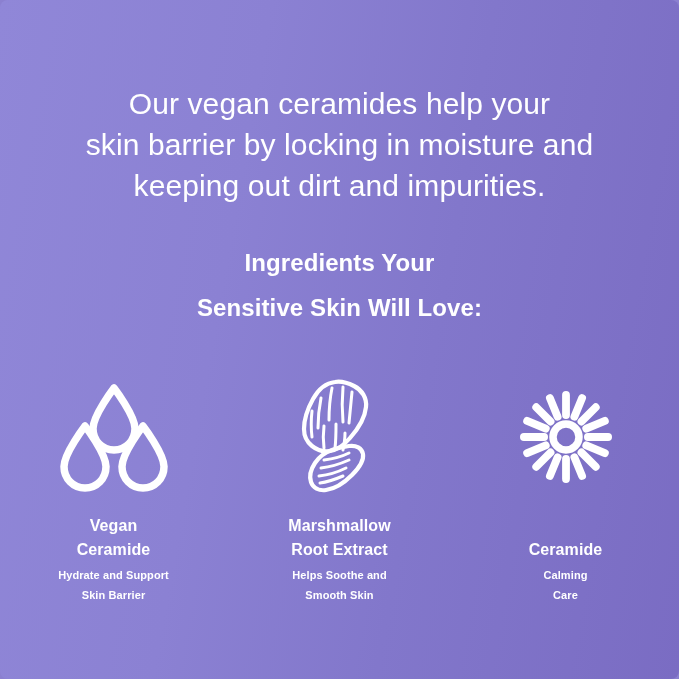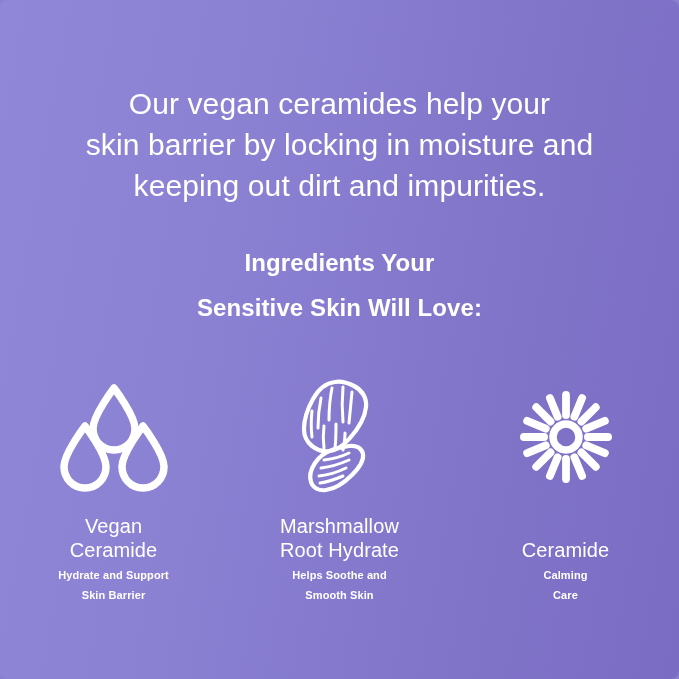--- a/index.html
+++ b/index.html
@@ -74,23 +74,23 @@
     align-items: center;
     justify-content: center;
   }
 
   .caption {
     margin-top: 18px;
     text-align: center;
     color: #ffffff;
   }
   .ing-title {
-    font-size: 20px;
+    font-size: 16px;
     line-height: 24px;
-    font-weight: 400;
+    font-weight: 700;
     letter-spacing: 0.1px;
     white-space: pre-line;
   }
   .ing-sub {
     margin-top: 3px;
     font-size: 11px;
     line-height: 20px;
     font-weight: 700;
     letter-spacing: 0.1px;
     white-space: pre-line;
@@ -162,21 +162,21 @@
               <path d="M36 82 C44 81 53 79 61 75"></path>
               <path d="M33 90 C42 89 52 86 61 82"></path>
               <path d="M31 98 C40 97 50 94 58 90"></path>
               <path d="M32 105 C40 104 48 101 55 98"></path>
             </g>
           </g>
         </svg>
       </div>
       <div class="caption">
         <div class="ing-title">Marshmallow
-Root Hydrate</div>
+Root Extract</div>
         <div class="ing-sub">Helps Soothe and
 Smooth Skin</div>
       </div>
     </div>
 
     <div class="col col-shift">
       <div class="icon-box">
         <svg width="96" height="96" viewBox="0 0 96 96" aria-hidden="true">
           <g fill="#ffffff">
 

